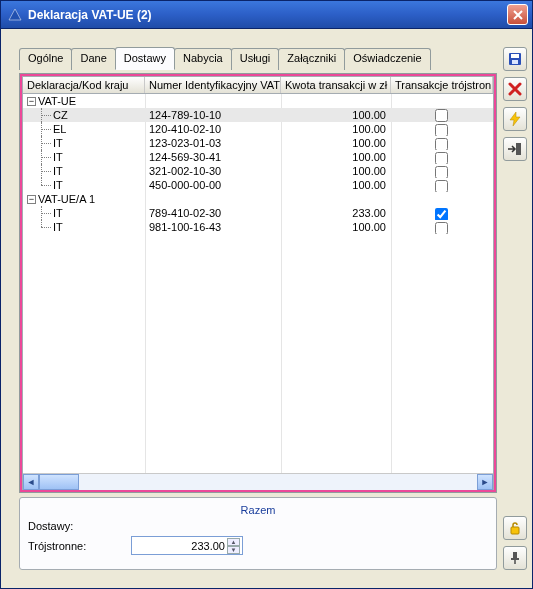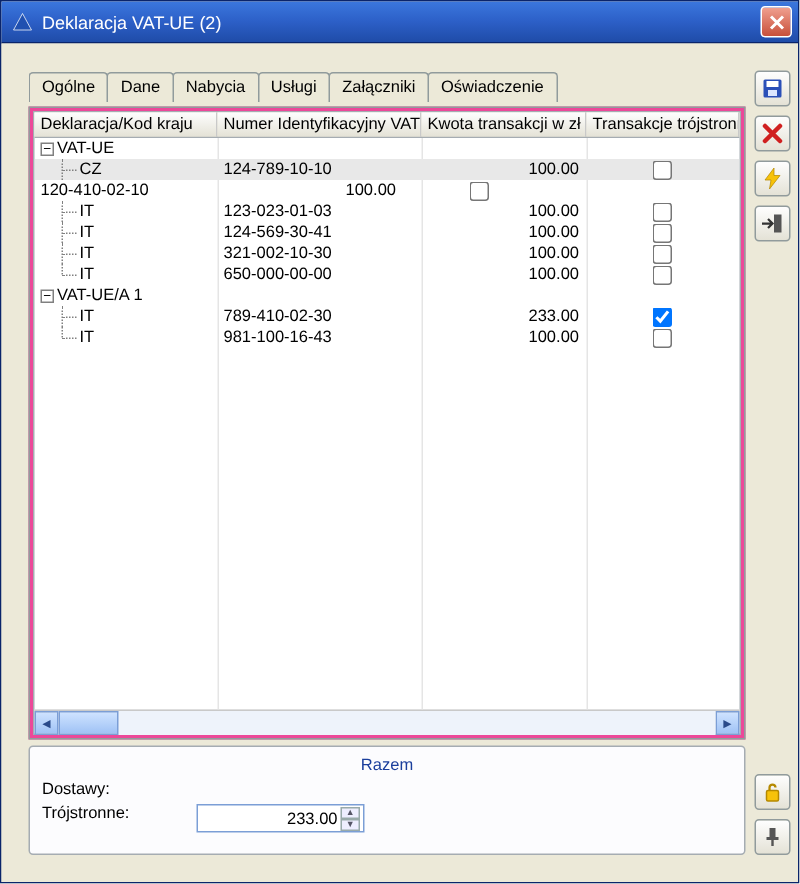--- a/index.html
+++ b/index.html
@@ -1,19 +1,19 @@
 <!DOCTYPE html>
 <html><head>
 <meta charset="utf-8">
 <style>
 * { box-sizing: border-box; margin: 0; padding: 0; font-family: Tahoma, sans-serif; font-size: 11px; }
 body { background: #ece9d8; width: 533px; height: 589px; overflow: hidden; }
 
 .window { width: 533px; height: 589px; border: 1px solid #0a246a; display: flex; flex-direction: column; }
-.titlebar { height: 28px; background: linear-gradient(to bottom, #3b77dd 0%, #2c5fc7 50%, #1f4ca8 100%); display: flex; align-items: center; padding: 0 4px 0 6px; color: #fff; font-weight: normal; border-bottom: 1px solid #0a246a; }
+.titlebar { height: 28px; background: linear-gradient(to bottom, #3b77dd 0%, #2c5fc7 50%, #1f4ca8 100%); display: flex; align-items: center; padding: 0 4px 0 6px; color: #fff; font-weight: bold; border-bottom: 1px solid #0a246a; }
 .titlebar .app-icon { width: 16px; height: 16px; margin-right: 5px; display: inline-flex; align-items: center; justify-content: center; }
 .titlebar .title { flex: 1; font-size: 12px; }
 .titlebar .close-btn { width: 21px; height: 21px; border: 1px solid #fff; border-radius: 3px; background: linear-gradient(to bottom, #f0a090, #c8503a); display: flex; align-items: center; justify-content: center; cursor: pointer; }
 .titlebar .close-btn svg { display: block; }
 
 .body-area { flex: 1; background: #ece9d8; padding: 18px; display: flex; gap: 6px; }
 .main-col { flex: 1; display: flex; flex-direction: column; gap: 4px; }
 .side-col { width: 26px; display: flex; flex-direction: column; gap: 6px; align-items: center; }
 
 .tabs { display: flex; gap: 0; padding-left: 0; position: relative; z-index: 1; }
@@ -40,21 +40,21 @@
 .tree-line.last::before { bottom: 7px; }
 .chk { width: 13px; height: 13px; margin: 0 auto; display: inline-block; vertical-align: middle; }
 
 .hscroll { height: 16px; background: #e8e8e8; border-top: 1px solid #c9c9c9; display: flex; align-items: center; }
 .hscroll .arrow { width: 16px; height: 16px; background: linear-gradient(to bottom,#cfe3ff,#9fc2f5); border: 1px solid #7b9ed6; display: flex; align-items: center; justify-content: center; color: #2a4a8a; font-size: 9px; }
 .hscroll .track { flex: 1; height: 16px; background: #eef3fb; position: relative; }
 .hscroll .thumb { position: absolute; left: 0; top: 0; bottom: 0; width: 40px; background: linear-gradient(to bottom,#cfe3ff,#9fc2f5); border: 1px solid #7b9ed6; }
 
 .summary { border: 1px solid #a5acb2; background: #fcfcfe; padding: 6px 8px 10px 8px; border-radius: 3px; }
 .summary .legend { color: #1a3e9c; margin-bottom: 4px; text-align: center; }
-.sum-row { display: flex; align-items: flex-start; gap: 8px; margin-bottom: 4px; }
+.sum-row { display: flex; align-items: center; gap: 8px; margin-bottom: 4px; }
 .sum-row label { width: 95px; color: #000; }
 .sum-row .val { width: 112px; border: 1px solid #7b9ed6; background: #fff; height: 19px; display: flex; align-items: center; justify-content: flex-end; padding-right: 2px; position: relative; }
 .sum-row .val .spin { width: 13px; display: flex; flex-direction: column; margin-left: 2px; }
 .sum-row .val .spin div { height: 8px; border: 1px solid #9aa; background: #eef; font-size: 6px; text-align: center; line-height: 6px; color: #556; }
 
 .tool-btn { width: 24px; height: 24px; border: 1px solid #919b9c; border-radius: 3px; background: linear-gradient(to bottom,#fefefe,#e4e2d6); display: flex; align-items: center; justify-content: center; cursor: pointer; }
 .tool-btn svg { display: block; }
 .spacer { flex: 1; }
 
 .col.c1h { width: 122px; }
@@ -82,20 +82,21 @@
         </svg>
     </div>
   </div>
 
   <div class="body-area">
     <div class="main-col">
 
       <div class="tabs" id="tab-strip">
           <div class="tab">Ogólne</div>
           <div class="tab">Dane</div>
+          <div class="tab active">Dostawy</div>
           <div class="tab">Nabycia</div>
           <div class="tab">Usługi</div>
           <div class="tab">Załączniki</div>
           <div class="tab">Oświadczenie</div>
         </div>
 
       <div class="tab-panel">
         <div class="grid-wrap">
           <div class="grid-head">
             <div class="col c1h">Deklaracja/Kod kraju</div>
@@ -123,20 +124,25 @@
                   <div class="cell c1">
                     <span style="display: inline-block; width: 10px;"></span>
                     <span class="tree-line"></span>
                     <span>CZ</span>
                   </div>
                   <div class="cell c2">124-789-10-10</div>
                   <div class="cell c3">100.00</div>
                   <div class="cell c4"><input type="checkbox" class="chk" style=""></div>
                 </div>
                 <div class="row">
+                  <div class="cell c1">
+                    <span style="display: inline-block; width: 10px;"></span>
+                    <span class="tree-line"></span>
+                    <span>EL</span>
+                  </div>
                   <div class="cell c2">120-410-02-10</div>
                   <div class="cell c3">100.00</div>
                   <div class="cell c4"><input type="checkbox" class="chk" style=""></div>
                 </div>
                 <div class="row">
                   <div class="cell c1">
                     <span style="display: inline-block; width: 10px;"></span>
                     <span class="tree-line"></span>
                     <span>IT</span>
                   </div>
@@ -163,21 +169,21 @@
                   <div class="cell c2">321-002-10-30</div>
                   <div class="cell c3">100.00</div>
                   <div class="cell c4"><input type="checkbox" class="chk" style=""></div>
                 </div>
                 <div class="row">
                   <div class="cell c1">
                     <span style="display: inline-block; width: 10px;"></span>
                     <span class="tree-line last"></span>
                     <span>IT</span>
                   </div>
-                  <div class="cell c2">650-000-00-00</div>
+                  <div class="cell c2">450-000-00-00</div>
                   <div class="cell c3">100.00</div>
                   <div class="cell c4"><input type="checkbox" class="chk" style=""></div>
                 </div>
                 <div class="row">
                   <div class="cell c1">
                     <span class="tree-exp">−</span>
                     <span> VAT-UE/A 1</span>
                   </div>
                   <div class="cell c2"></div>
                   <div class="cell c3"></div>

